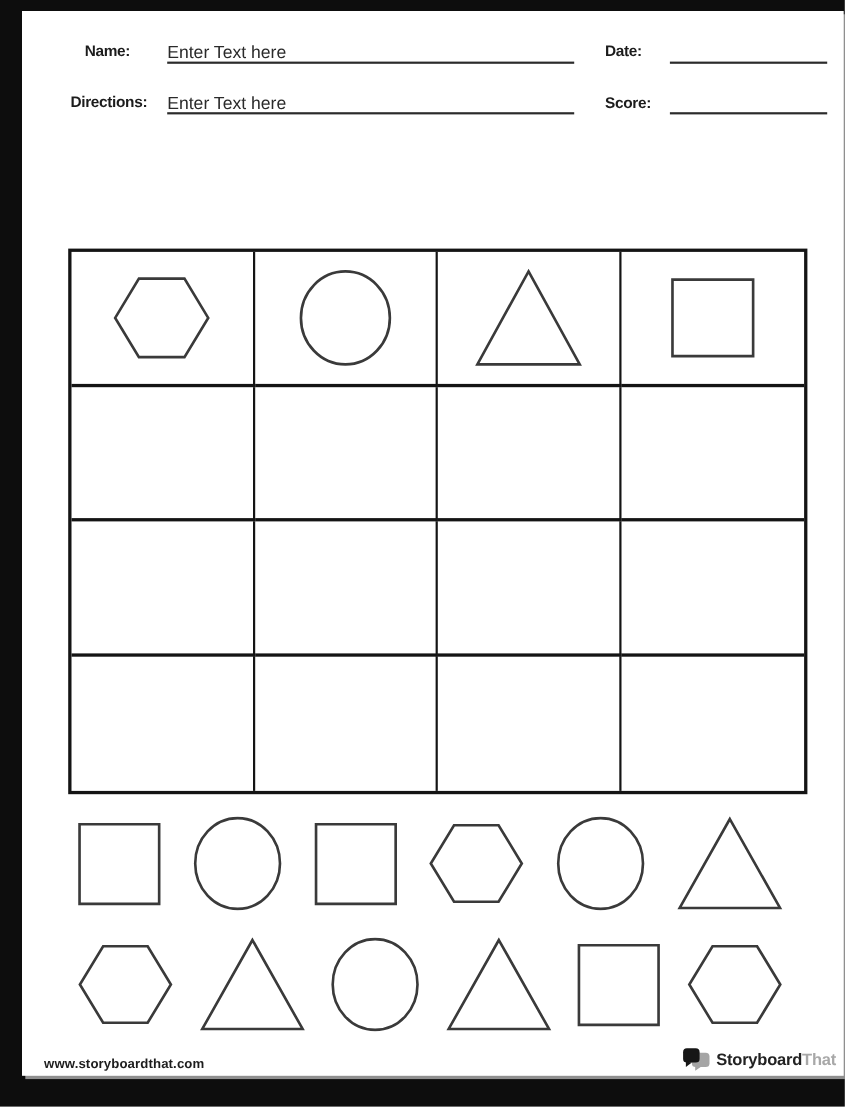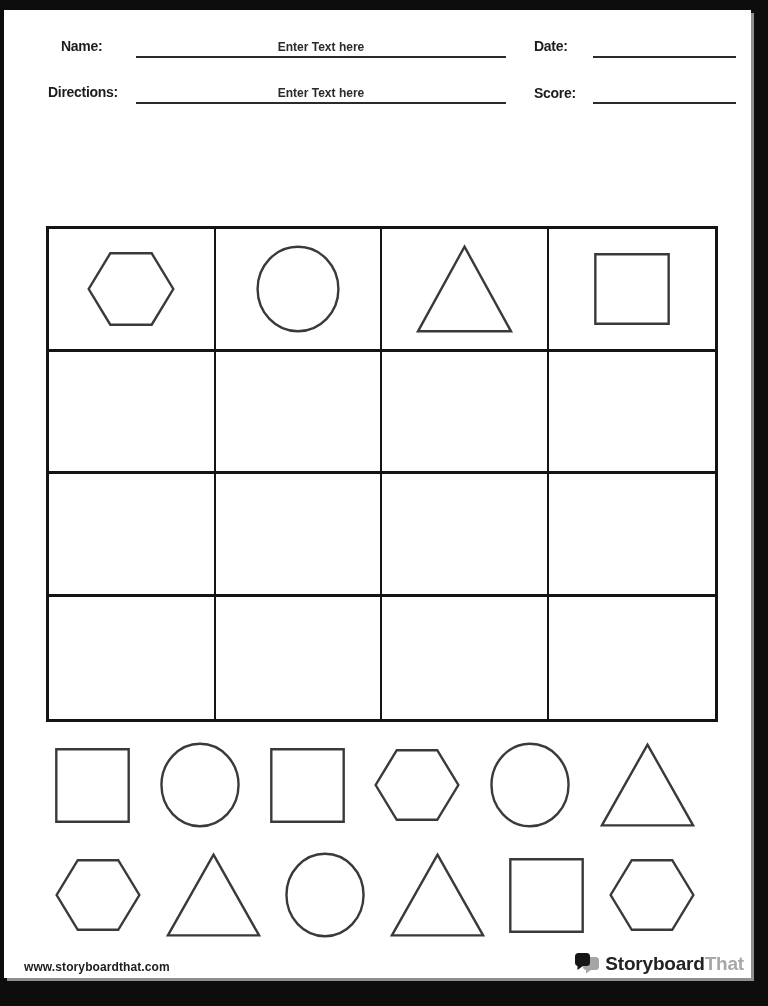--- a/index.html
+++ b/index.html
@@ -1,29 +1,29 @@
 <!DOCTYPE html>
 <html><head>
 <meta charset="utf-8">
 <style>
   html,body{margin:0;padding:0;}
   body{
     width:768px;height:1006px;background:#0d0d0d;position:relative;
     font-family:"Liberation Sans",sans-serif;overflow:hidden;
   }
   .sheet{
-    position:absolute;left:4px;top:10px;width:747px;height:968px;
+    position:absolute;left:20px;top:10px;width:747px;height:968px;
     background:#ffffff;box-shadow:3px 3px 0 0 #8f8f8f;
   }
   .abs{position:absolute;}
   .field-label{
     font-weight:700;font-size:14px;color:#1c1c1c;letter-spacing:-0.3px;
   }
   .field-value{
-    font-weight:700;font-size:12px;color:#2a2a2a;text-align:center;
+    font-weight:400;font-size:16px;color:#2a2a2a;
   }
   .field-line{
     border-top:2px solid #2b2b2b;height:0;
   }
   
   .title-wrap{left:209px;top:129px;width:373px;height:53px;}
   .title-wrap svg{position:absolute;left:0;top:0;}
   .title-text{
     position:absolute;left:30px;right:30px;top:0;bottom:0;
     display:flex;align-items:center;justify-content:center;
@@ -49,21 +49,21 @@
   .tray-row-1{top:733px;}
   .tray-row-2{top:843px;}
   .tray-slot{display:flex;align-items:center;justify-content:center;}
   
   .site-url{
     left:20px;top:950px;font-weight:700;font-size:12px;color:#1d1d1d;letter-spacing:0.1px;
   }
   .brand{
     top:942px;right:7px;display:flex;align-items:center;gap:4px;
   }
-  .brand-text{font-size:19px;font-weight:700;letter-spacing:-0.2px;}
+  .brand-text{font-size:15px;font-weight:700;letter-spacing:-0.2px;}
   .brand-black{color:#222;}
   .brand-gray{color:#a8a8a8;font-weight:700;}
 </style>
 </head>
 <body>
 
 <div class="sheet">
 
   <div class="abs field-label" style="left:57px;top:28px;">Name:</div>
   <div class="abs field-value" style="left:132px;top:30px;width:370px;">Enter Text here</div>

